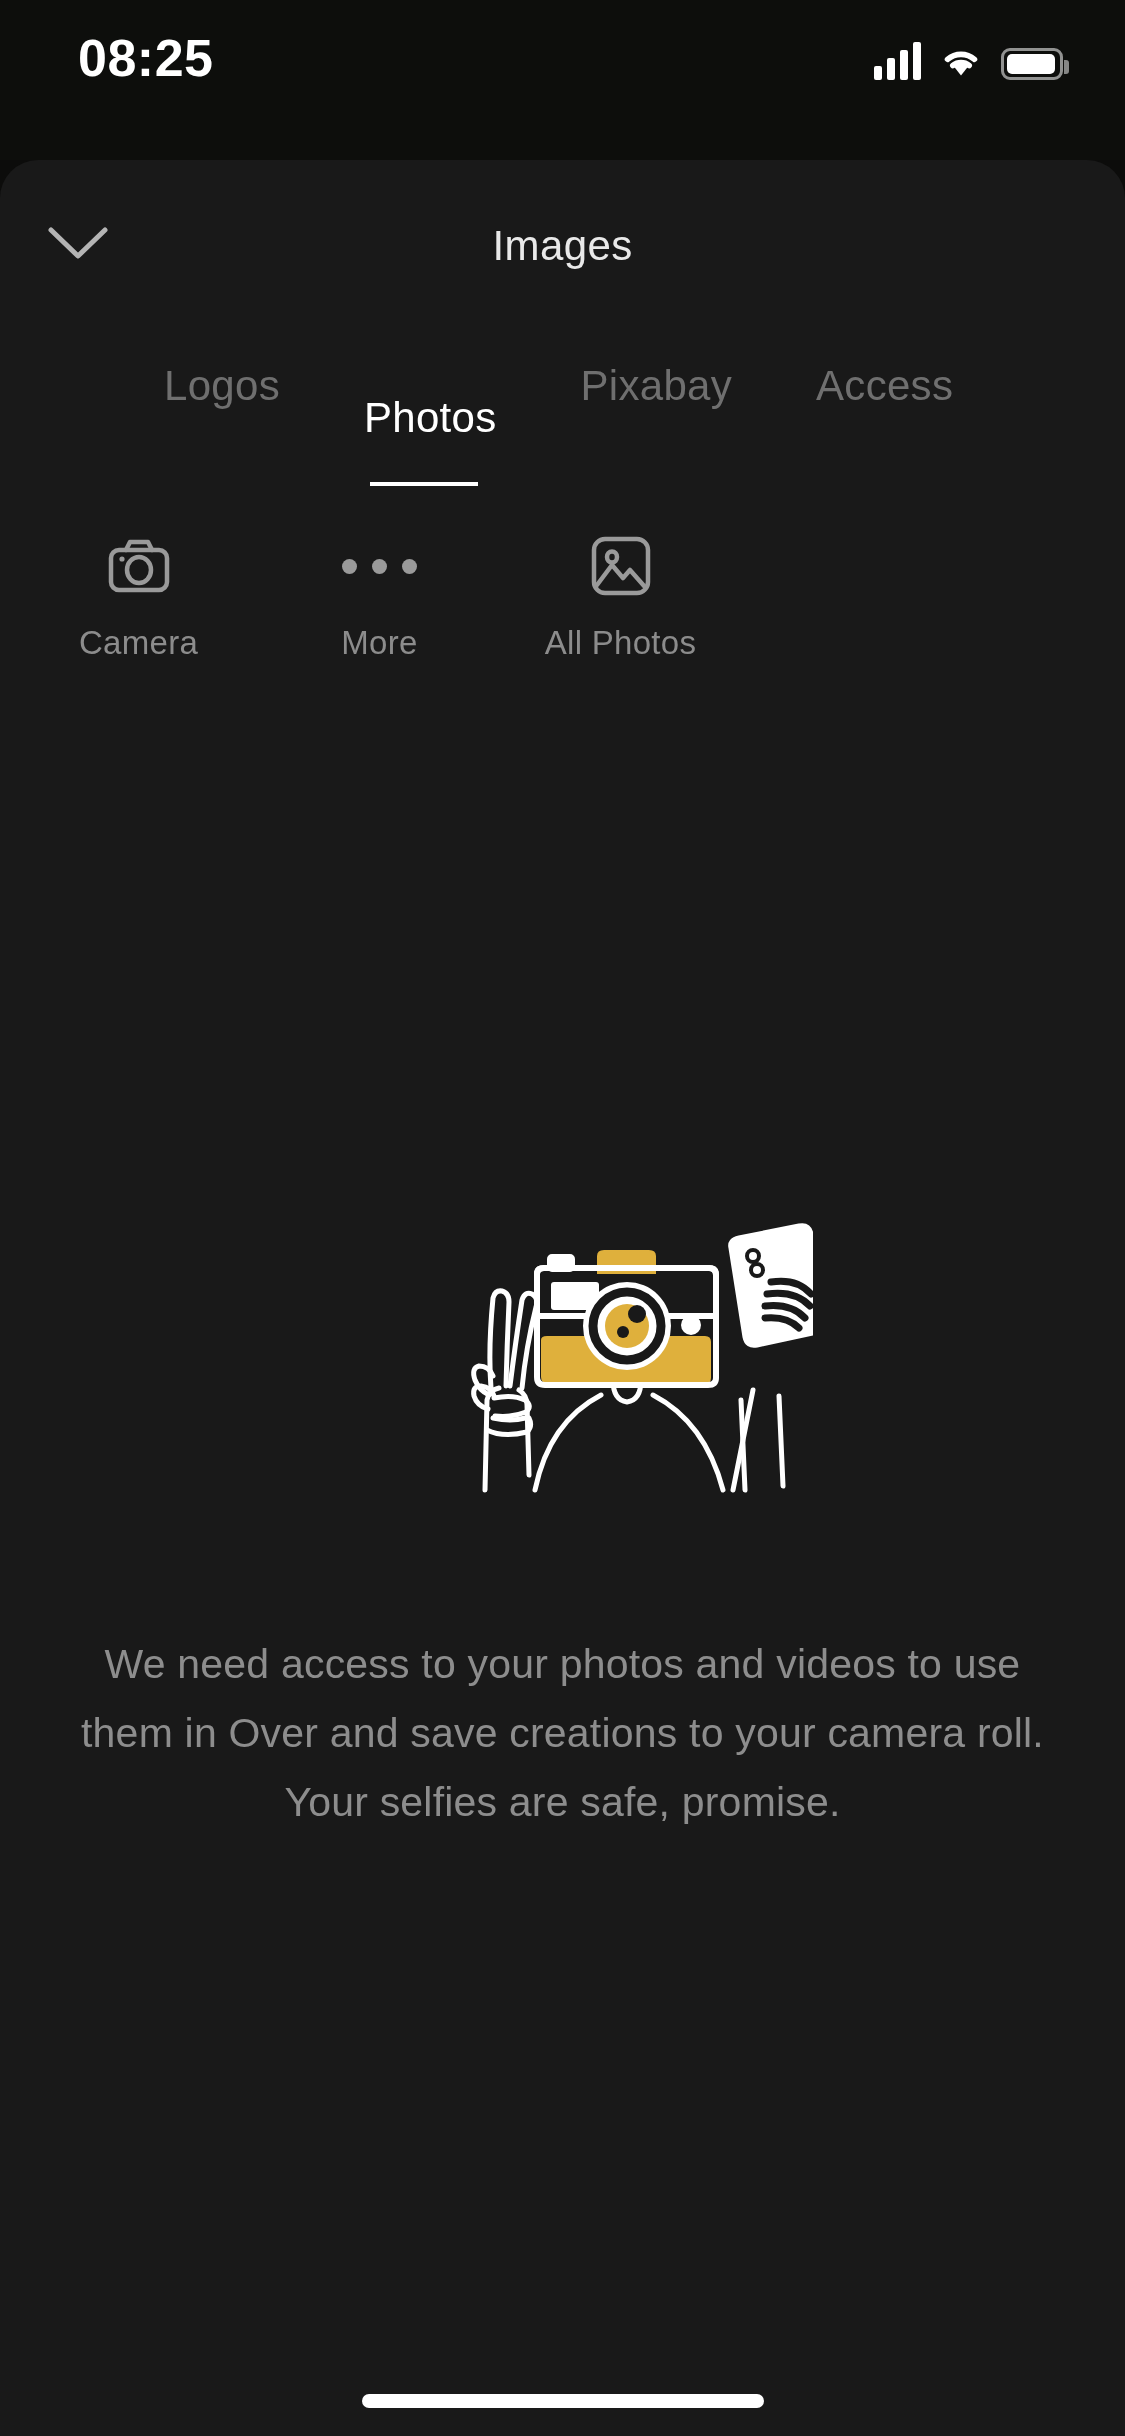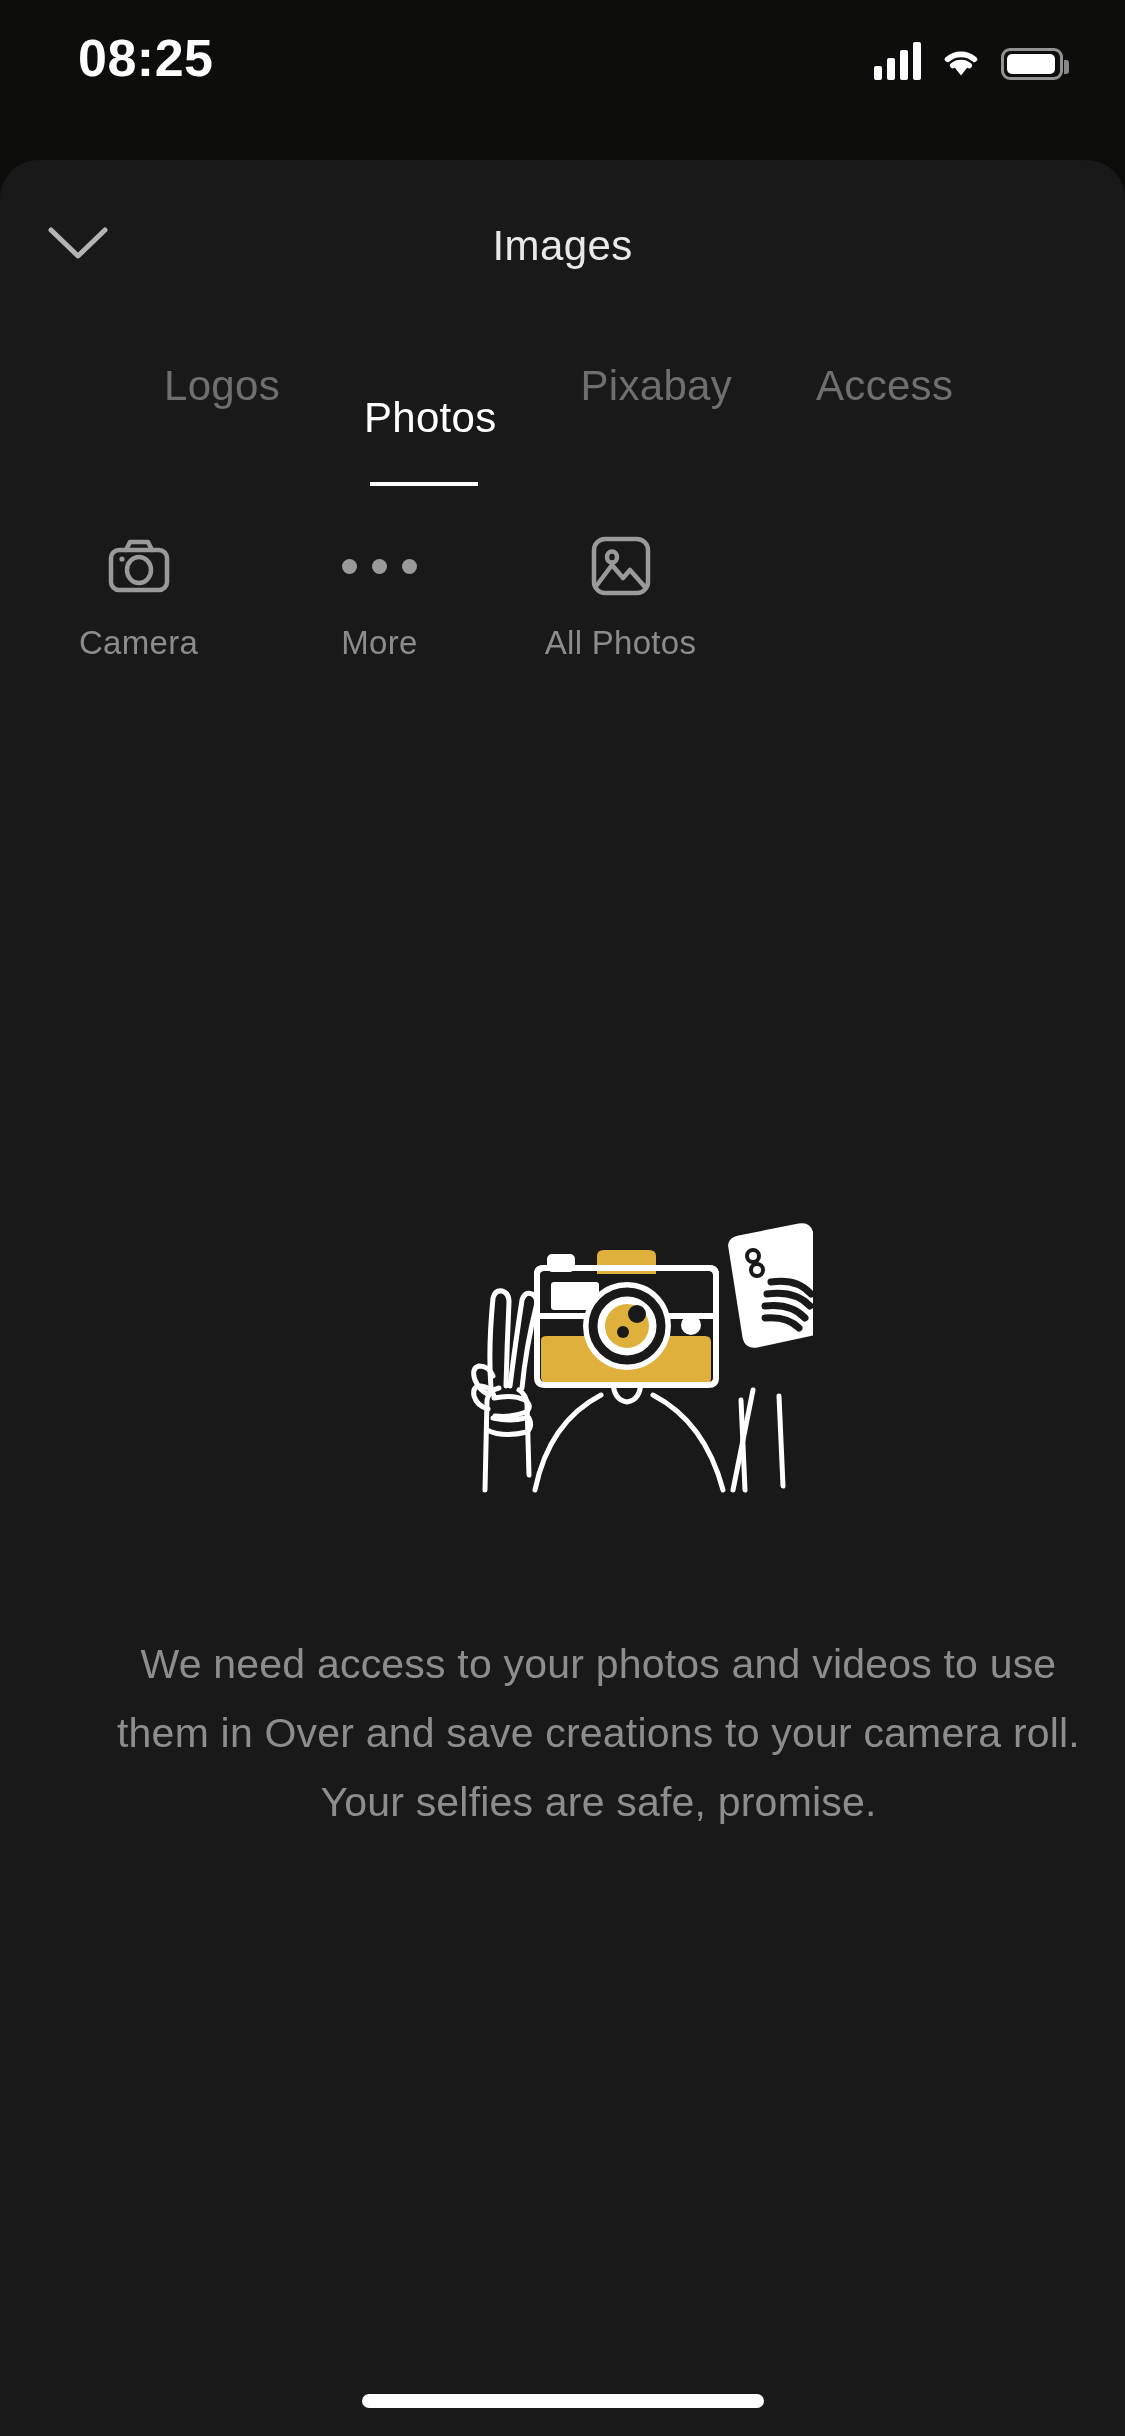--- a/index.html
+++ b/index.html
@@ -133,21 +133,20 @@
     width:1125px; height:330px;
     display:flex; align-items:center; justify-content:center;
   }
   #permission-text {
     position:absolute; top:1470px; left:78px;
     width:969px;
     text-align:center;
     font-size:41px; line-height:69px;
     color:#8d8d8d;
     letter-spacing:0.2px;
-    margin-left:36px;
   }
   #allow-access-button {
     position:absolute; top:1866px; left:216px;
     width:292px; height:98px;
     background:#ffffff;
     border:none;
     display:flex; align-items:center; justify-content:center;
     font-family:"Liberation Sans", sans-serif;
     font-size:38px; font-weight:700; color:#1a1a1a;
     letter-spacing:0.2px;

